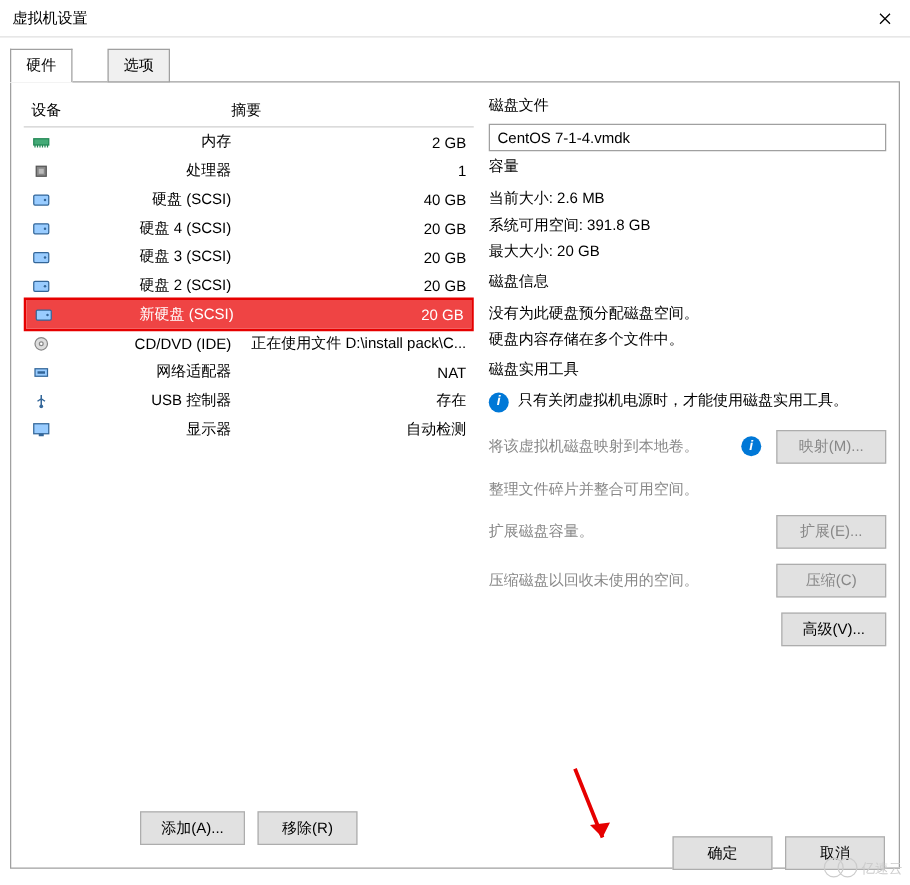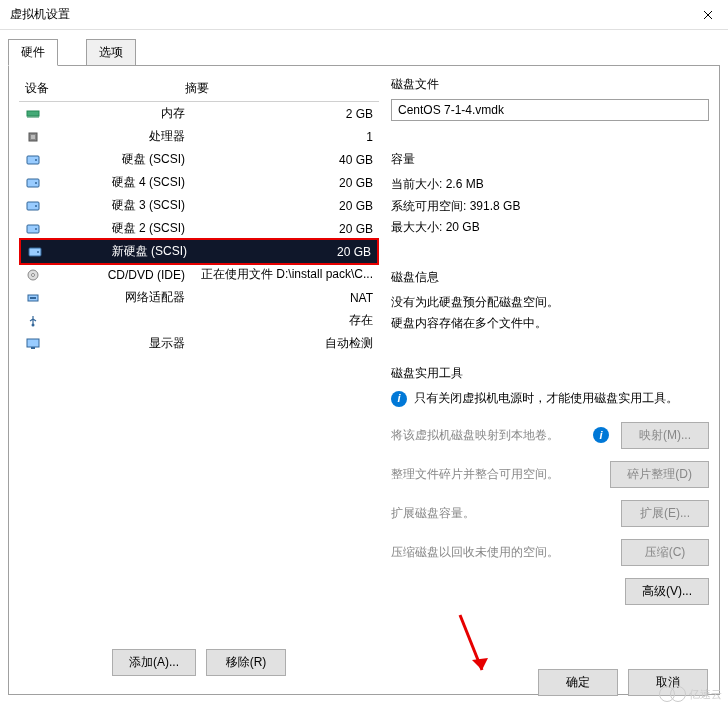--- a/index.html
+++ b/index.html
@@ -9,30 +9,30 @@
 .titlebar .title { font-size: 12px; }
 .titlebar .close { width: 40px; height: 30px; display: flex; align-items: center; justify-content: center; font-size: 14px; }
 
 .tabs { display: flex; margin: 8px 0 0 8px; }
 .tab { padding: 4px 12px; border: 1px solid #a0a0a0; background: #fff; font-size: 12px; position: relative; top: 1px; }
 .tab.active { border-bottom: 1px solid #fff; z-index: 2; }
 .tab:not(.active) { background: #f0f0f0; border-bottom: 1px solid #a0a0a0; margin-left: 28px; }
 
 .content { display: flex; margin: 0 8px; border: 1px solid #a0a0a0; padding: 10px; gap: 12px; height: 630px; }
 .left-panel { width: 360px; display: flex; flex-direction: column; }
-.right-panel { flex: 1; display: flex; flex-direction: column; gap: 30px; }
+.right-panel { flex: 1; display: flex; flex-direction: column; gap: 4px; }
 
 .hw-header { display: flex; padding: 4px 6px; border-bottom: 1px solid #d0d0d0; font-size: 12px; }
 .hw-header .col-dev { width: 160px; }
 .hw-list { flex: 1; text-align: right; }
 .hw-row { display: flex; padding: 3px 6px; align-items: center; font-size: 12px; }
 .hw-row .icon { width: 16px; height: 14px; margin-right: 6px; display: inline-flex; align-items: center; justify-content: center; }
 .hw-row .dev { width: 138px; overflow: hidden; white-space: nowrap; text-overflow: ellipsis; }
 .hw-row .summ { flex: 1; overflow: hidden; white-space: nowrap; text-overflow: ellipsis; }
-.hw-row.selected { background: #0f172a; color: #fff; }
+.hw-row.selected { background: #ef4444; color: #fff; }
 .highlight-box { border: 2px solid #e60000; margin: -2px 0; }
 
 .left-buttons { display: flex; justify-content: center; gap: 10px; margin-top: auto; padding: 8px 0; }
 .btn { border: 1px solid #adadad; background: #e1e1e1; padding: 4px 16px; font-size: 12px; font-family: inherit; min-width: 80px; text-align: center; }
 .btn.disabled { color: #888; background: #e1e1e1; }
 
 .group { }
 .group-title { font-size: 12px; margin-bottom: 6px; }
 .file-box { border: 1px solid #a0a0a0; padding: 3px 6px; font-size: 12px; background: #fff; }
 .kv { font-size: 12px; line-height: 1.8; }
@@ -168,20 +168,21 @@
           <span class="dev">网络适配器</span>
           <span class="summ">NAT</span>
         </div>
         <div class="hw-row">
           <span class="icon">
             <svg viewBox="0 0 14 12">
               <path d="M7 1v9M7 4l-3 2M7 4l3 2" stroke="#369" fill="none" stroke-width="1.2"></path>
               <circle cx="7" cy="10" r="1.5" fill="#369"></circle>
             </svg>
           </span>
+          <span class="dev">USB 控制器</span>
           <span class="summ">存在</span>
         </div>
         <div class="hw-row">
           <span class="icon">
             <svg viewBox="0 0 14 12">
               <rect x="1" y="1" width="12" height="8" fill="#9cf" stroke="#369"></rect>
               <rect x="5" y="9" width="4" height="2" fill="#369"></rect>
             </svg>
           </span>
           <span class="dev">显示器</span>
@@ -219,21 +220,20 @@
         <span class="info-icon">i</span>
         <span>只有关闭虚拟机电源时，才能使用磁盘实用工具。</span>
       </div>
       <div class="util-row">
         <span class="desc">将该虚拟机磁盘映射到本地卷。</span>
         <span class="info-icon">i</span>
         <button class="btn disabled">映射(M)...</button>
       </div>
       <div class="util-row">
         <span class="desc">整理文件碎片并整合可用空间。</span>
-        <button class="btn disabled">碎片整理(D)</button>
       </div>
       <div class="util-row">
         <span class="desc">扩展磁盘容量。</span>
         <button class="btn disabled">扩展(E)...</button>
       </div>
       <div class="util-row">
         <span class="desc">压缩磁盘以回收未使用的空间。</span>
         <button class="btn disabled">压缩(C)</button>
       </div>
       <div class="adv-row">

